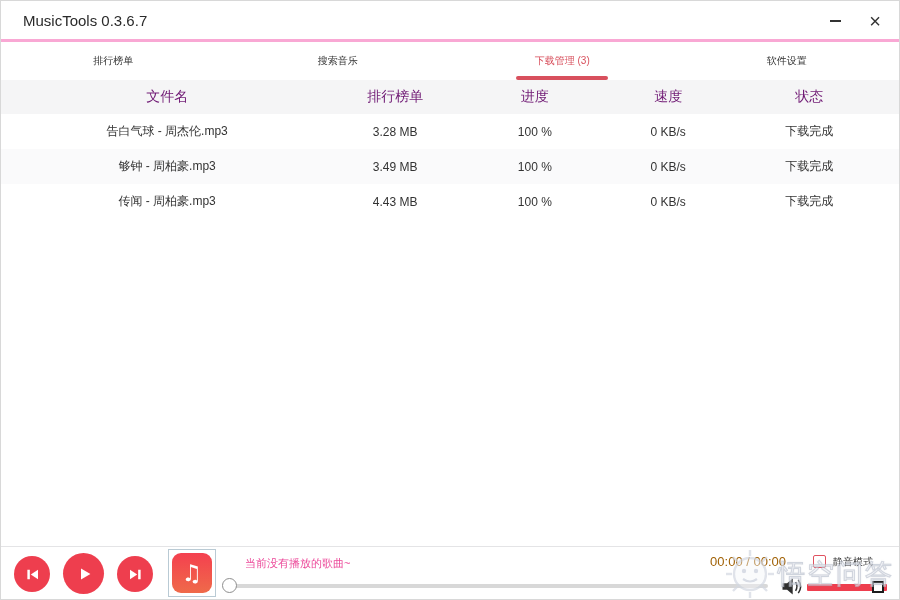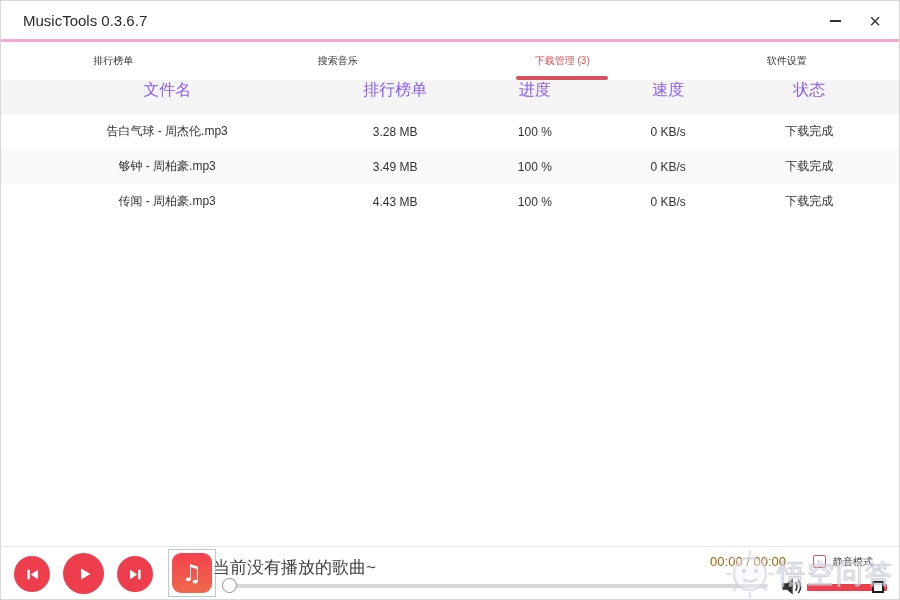--- a/index.html
+++ b/index.html
@@ -20,36 +20,36 @@
   .btn-close{right:6px;font-size:20px;color:#333;line-height:1}
   .min-bar{width:11px;height:2px;background:#333;display:block}
 
   
   .tabs{height:38px;display:flex;align-items:center}
   .tab{flex:1;text-align:center;font-size:10px;color:#333;cursor:pointer;position:relative;height:100%;display:flex;align-items:center;justify-content:center}
   .tab.active{color:var(--tab-active)}
   .tab.active::after{content:"";position:absolute;bottom:0;left:50%;transform:translateX(-50%);width:92px;height:4px;border-radius:2px;background:var(--tab-active)}
 
   
-  .thead{height:34px;background:var(--header-bg);display:flex;align-items:flex-start;font-size:16px;color:#8b5cf6}
+  .thead{height:34px;background:var(--header-bg);display:flex;align-items:center;font-size:14px;color:#701a75}
   .tr{height:35px;display:flex;align-items:center;font-size:12px;color:#333;cursor:default}
   .tr:nth-child(even){background:var(--row-alt-bg)}
   .th,.td{text-align:center;overflow:hidden;white-space:nowrap}
   .c1{width:37%}.c2{width:13.8%}.c3{width:17.3%}.c4{width:12.4%}.c5{width:19%}
 
   
   .playerbar{position:absolute;left:0;right:0;bottom:0;height:53px;border-top:1px solid #e4e4e6;background:#fff}
   .pbtn{position:absolute;border-radius:50%;background:var(--accent);border:none;cursor:pointer;display:flex;align-items:center;justify-content:center;padding:0}
   .pbtn svg{display:block}
   .btn-prev{left:13px;top:9px;width:36px;height:36px}
   .btn-play{left:62px;top:6px;width:41px;height:41px}
   .btn-next{left:116px;top:9px;width:36px;height:36px}
   .album{position:absolute;left:167px;top:2px;width:48px;height:48px;border:1px solid #b9cad4;background:#fff;display:flex;align-items:center;justify-content:center}
   .album-art{width:40px;height:40px;border-radius:9px;background:linear-gradient(180deg,var(--album-gradient-top),var(--album-gradient-bottom));color:#fff;display:flex;align-items:center;justify-content:center;font-size:23px;font-family:"DejaVu Sans",sans-serif}
-  .song{position:absolute;left:212px;top:9px;font-size:17px;color:#404040}
+  .song{position:absolute;left:244px;top:9px;font-size:11px;color:#ec4899}
   .progress-track{position:absolute;left:229px;top:37px;width:538px;height:4px;background:var(--slider-track);border-radius:2px;cursor:pointer}
   .progress-handle{position:absolute;left:221px;top:31px;width:15px;height:15px;border-radius:50%;background:#fff;border:1px solid #8e8e8e;cursor:grab}
   .time{position:absolute;left:655px;top:7px;width:130px;text-align:right;font-size:13px;color:#a16207}
   .mute-box{position:absolute;left:812px;top:8px;width:13px;height:13px;border:1px solid #e05260;border-radius:2px;background:#fff;cursor:pointer}
   .mute-label{position:absolute;left:832px;top:8px;font-size:10px;color:#333;cursor:pointer}
   .speaker{position:absolute;left:780px;top:30px;width:24px;height:19px;cursor:pointer}
   .vol-track{position:absolute;left:806px;top:37px;width:80px;height:7px;background:var(--accent);border-radius:1px;cursor:pointer}
   .vol-handle{position:absolute;left:871px;top:34px;width:12px;height:12px;background:#fff;border:2px solid #1d1d1d;cursor:grab}
 
   

